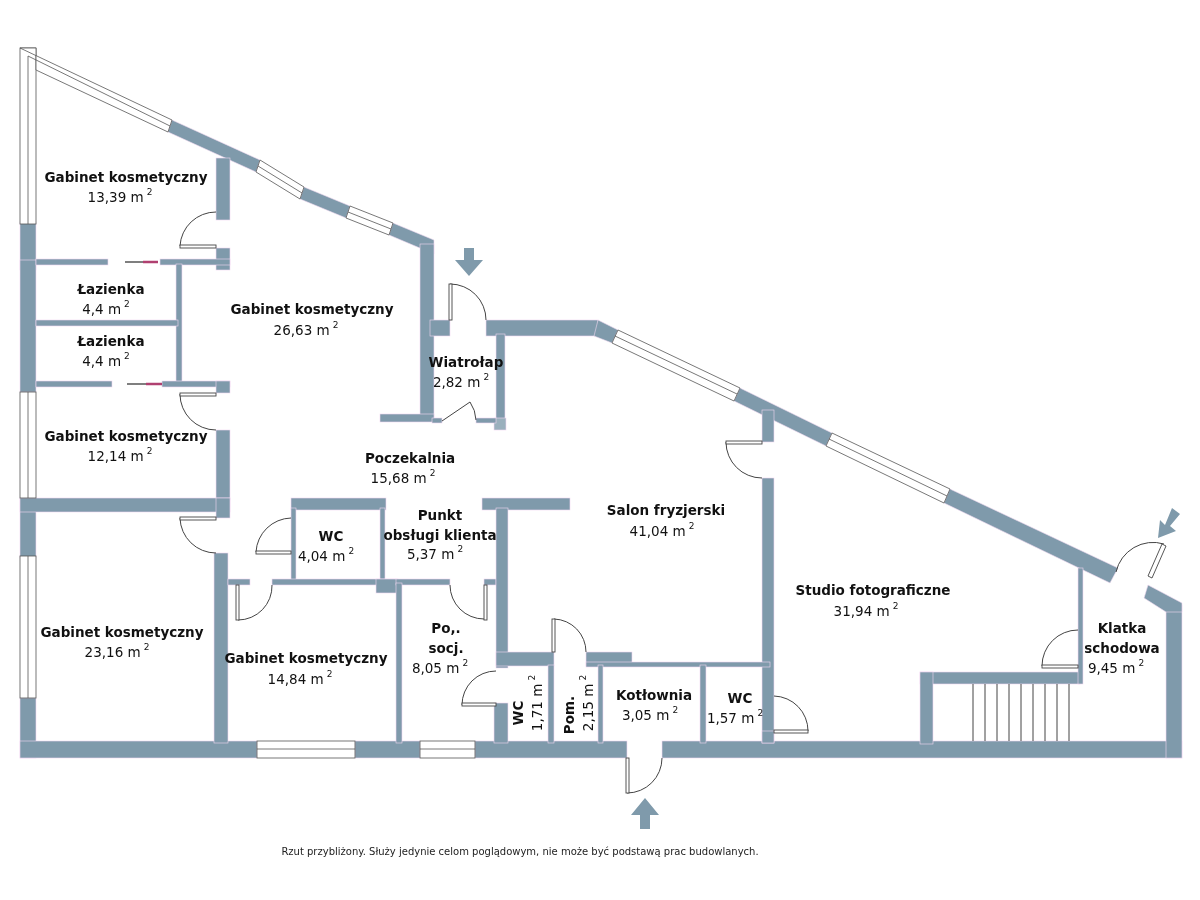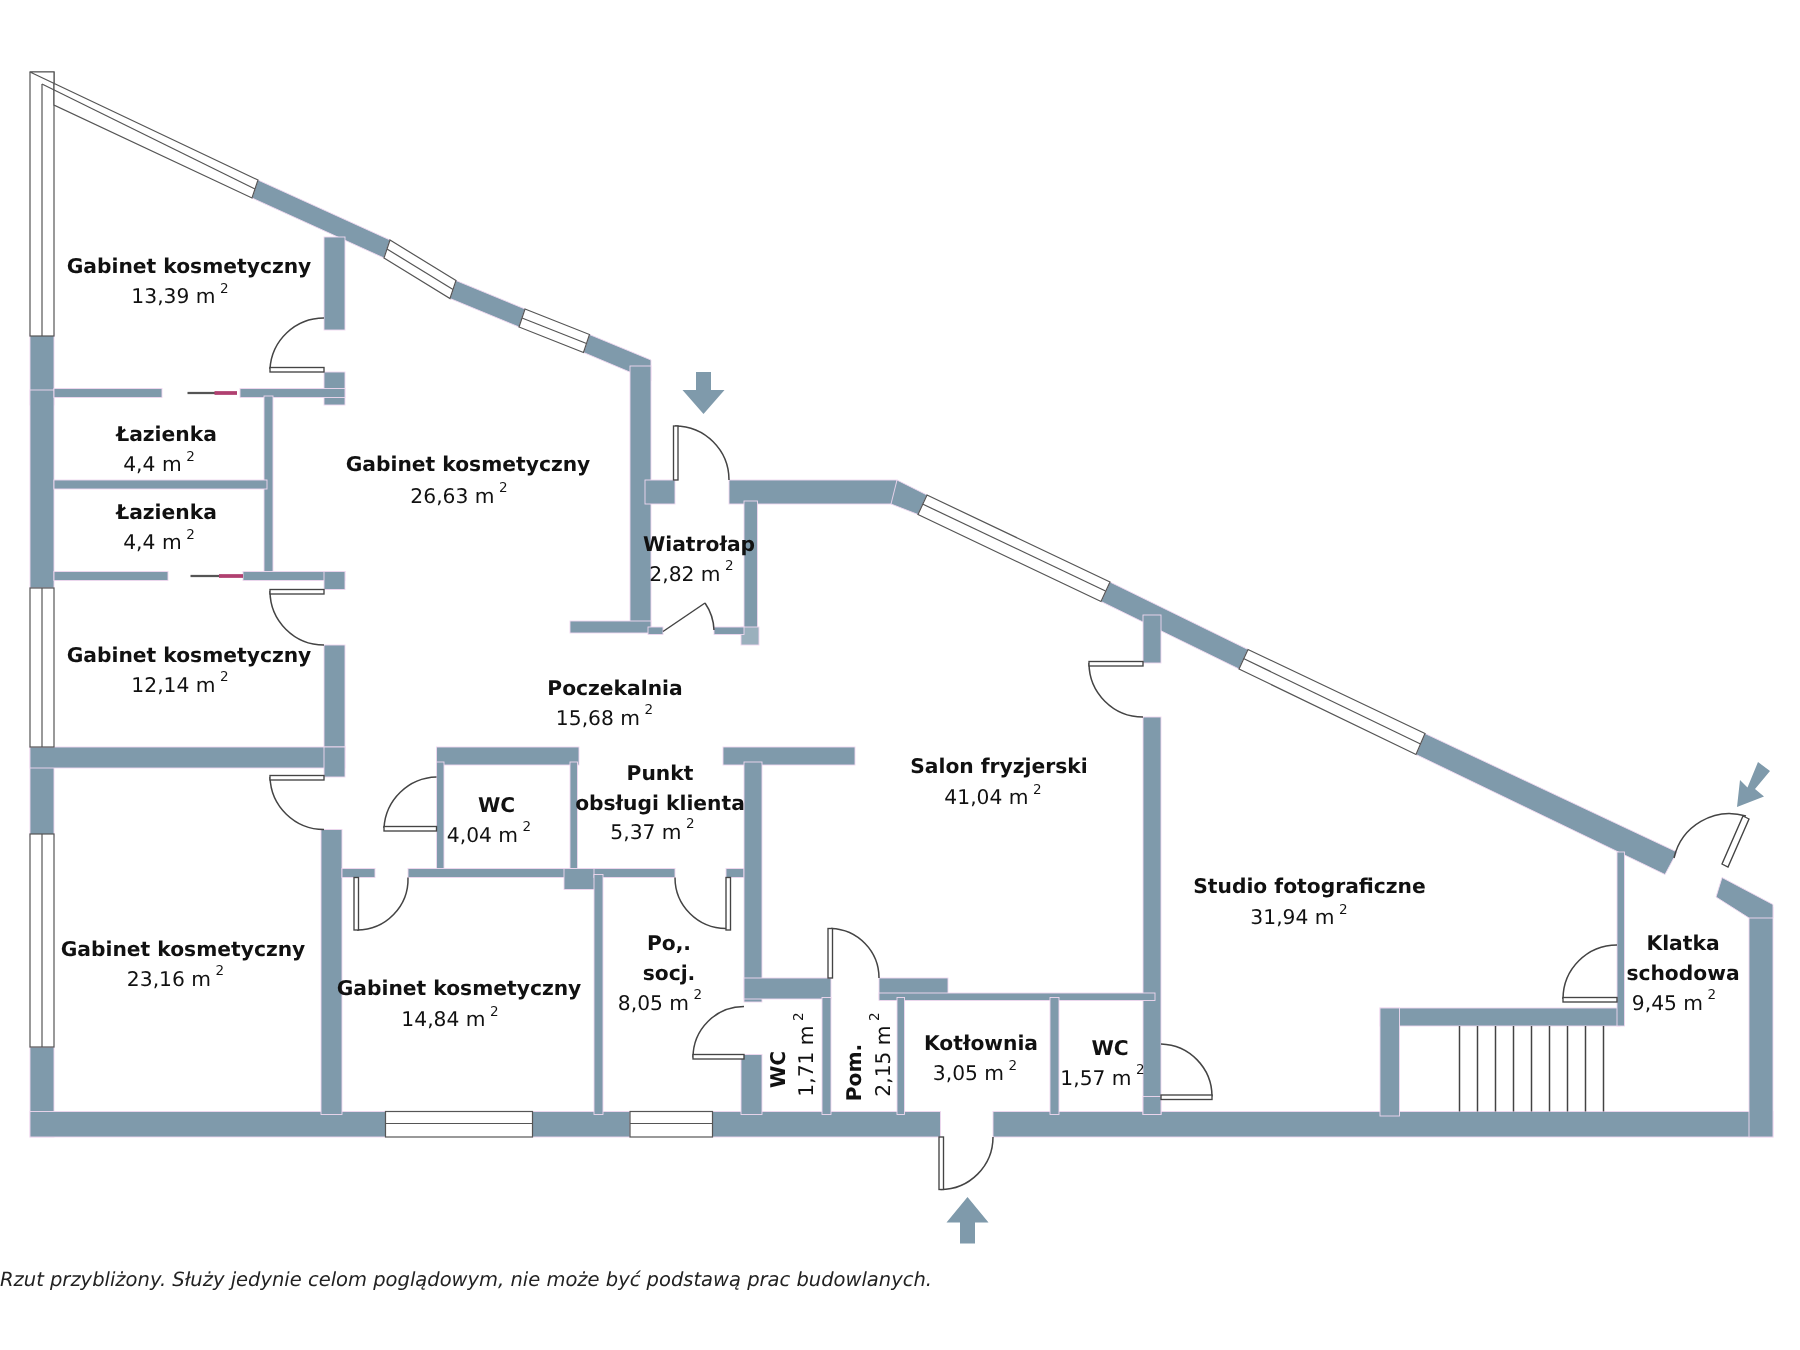--- a/index.html
+++ b/index.html
@@ -10,21 +10,21 @@
   .win-line { stroke:#555; stroke-width:0.8; fill:none; }
   .door-arc { fill:none; stroke:#444; stroke-width:1; }
   .door-leaf { fill:#ffffff; stroke:#444; stroke-width:0.9; }
   .stair { stroke:#444; stroke-width:1; }
   .arrow { fill:#7f9aab; }
   .slide { stroke:#555; stroke-width:1.5; }
   .slide-p { stroke:#b04070; stroke-width:2.5; }
   .rname { font-family:"DejaVu Sans", sans-serif; font-weight:bold; font-size:13.5px; fill:#111; text-anchor:middle; }
   .rarea { font-family:"DejaVu Sans", sans-serif; font-size:13.5px; fill:#111; text-anchor:middle; }
   .sup { font-size:9px; }
-  #disclaimer { position:absolute; left:0; width:1040px; top:846px; font-family:"DejaVu Sans", sans-serif; font-size:13px; color:#222;font-style:italic; }
+  #disclaimer { position:absolute; left:0; width:1040px; top:846px; text-align:center; font-family:"DejaVu Sans", sans-serif; font-size:10px; color:#222; }
 </style>
 </head>
 <body>
 
 <svg id="plan" viewBox="0 0 1200 900" xmlns="http://www.w3.org/2000/svg">
 
   <g>
 
     <rect class="wall" x="20" y="222" width="16" height="48"></rect>
     <rect class="wall" x="20" y="260" width="16" height="132"></rect>

